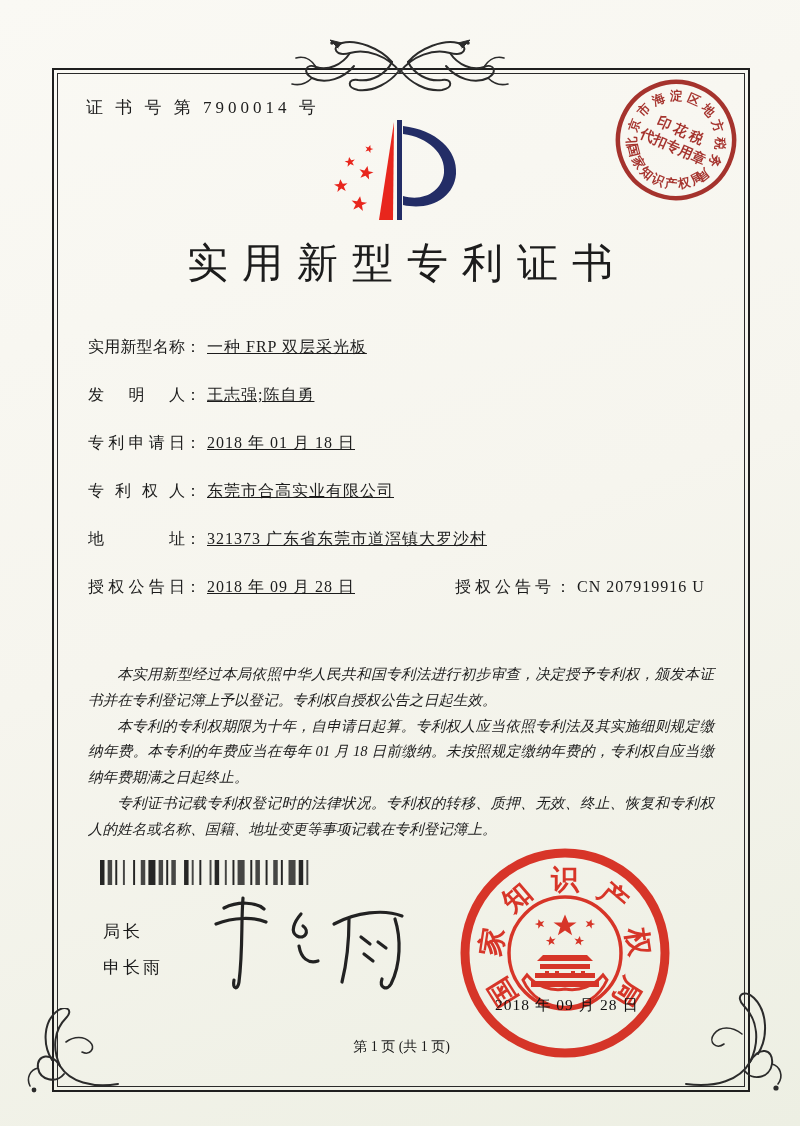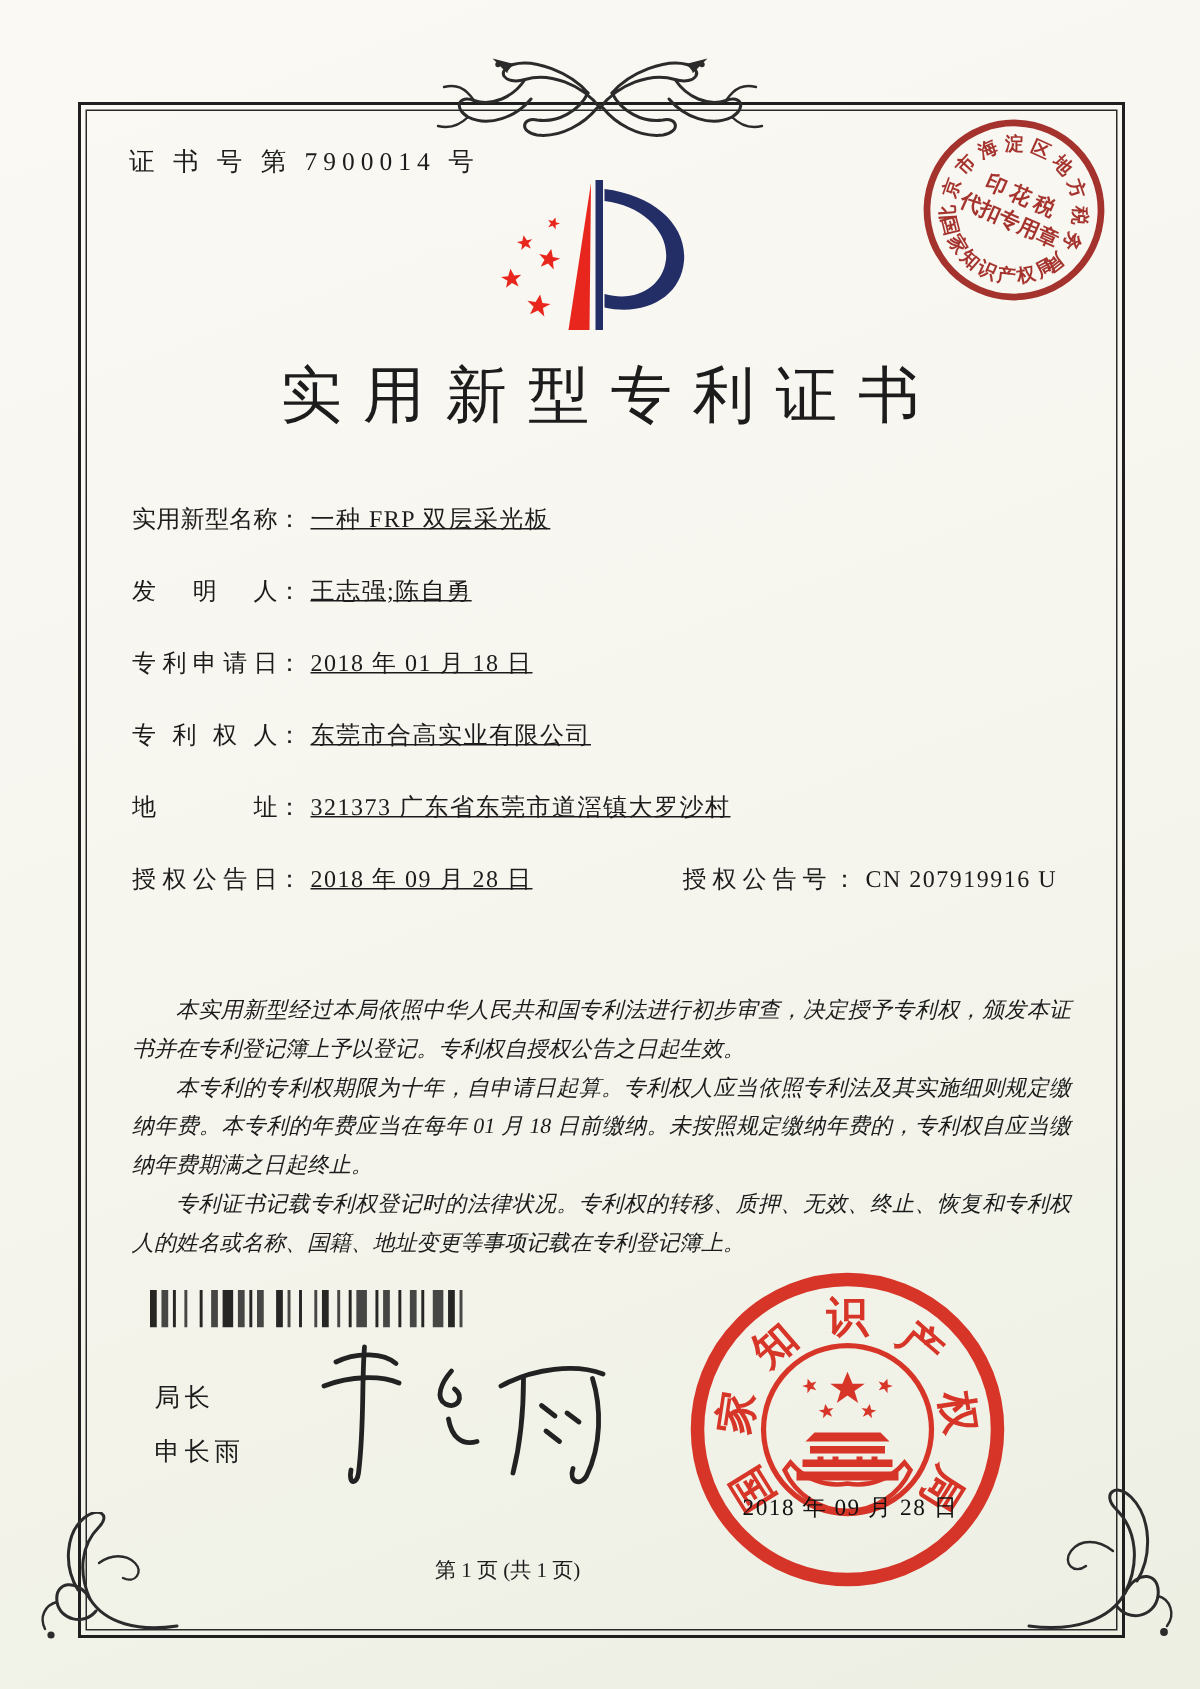--- a/index.html
+++ b/index.html
@@ -24,21 +24,21 @@
   .body-text{position:absolute;left:88px;top:662px;width:626px;font-size:14.6px;
              line-height:25.8px;text-align:justify;}
   .body-text p{margin:0;text-indent:2em;font-style:italic;}
   .barcode{position:absolute;left:100px;top:860px;}
   .director{position:absolute;left:88px;top:914px;font-size:17px;letter-spacing:3px;line-height:36px;margin-left:15px;}
   .sig{position:absolute;left:198px;top:892px;}
   .seal{position:absolute;left:455px;top:843px;mix-blend-mode:multiply;opacity:.93;}
   .seal-date{position:absolute;left:462px;top:995px;width:210px;text-align:center;
              font-size:15.5px;letter-spacing:1px;color:#111;z-index:5;}
   .tax-stamp{position:absolute;left:612px;top:76px;mix-blend-mode:multiply;opacity:.88;}
-  .footer{position:absolute;left:290px;top:1038px;width:160px;text-align:left;font-size:14px;}
+  .footer{position:absolute;left:290px;top:1038px;width:160px;text-align:right;font-size:14px;}
   .orn-top{position:absolute;left:268px;top:38px;}
   .orn-bl{position:absolute;left:22px;top:1008px;}
   .orn-br{position:absolute;left:682px;top:992px;}
   svg text{font-family:"Liberation Serif","DejaVu Serif",serif;}
 </style>
 </head>
 <body>
 
 <div class="paper">
 

